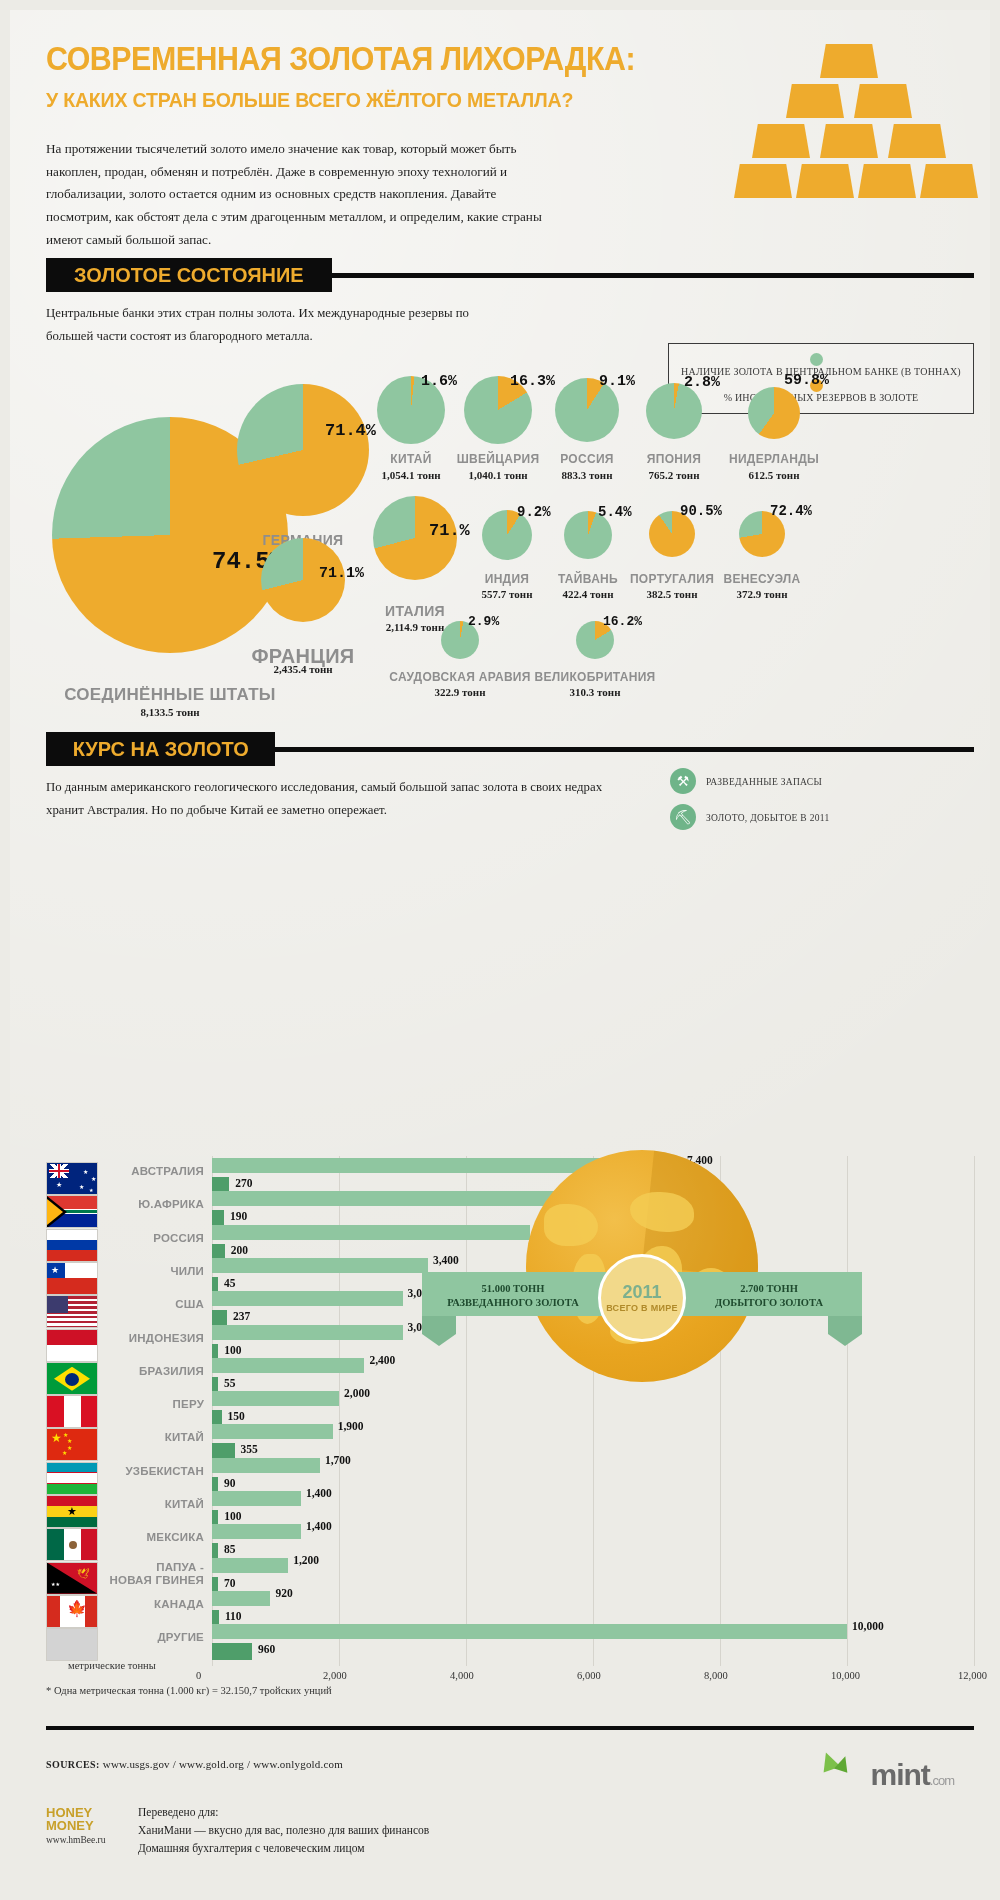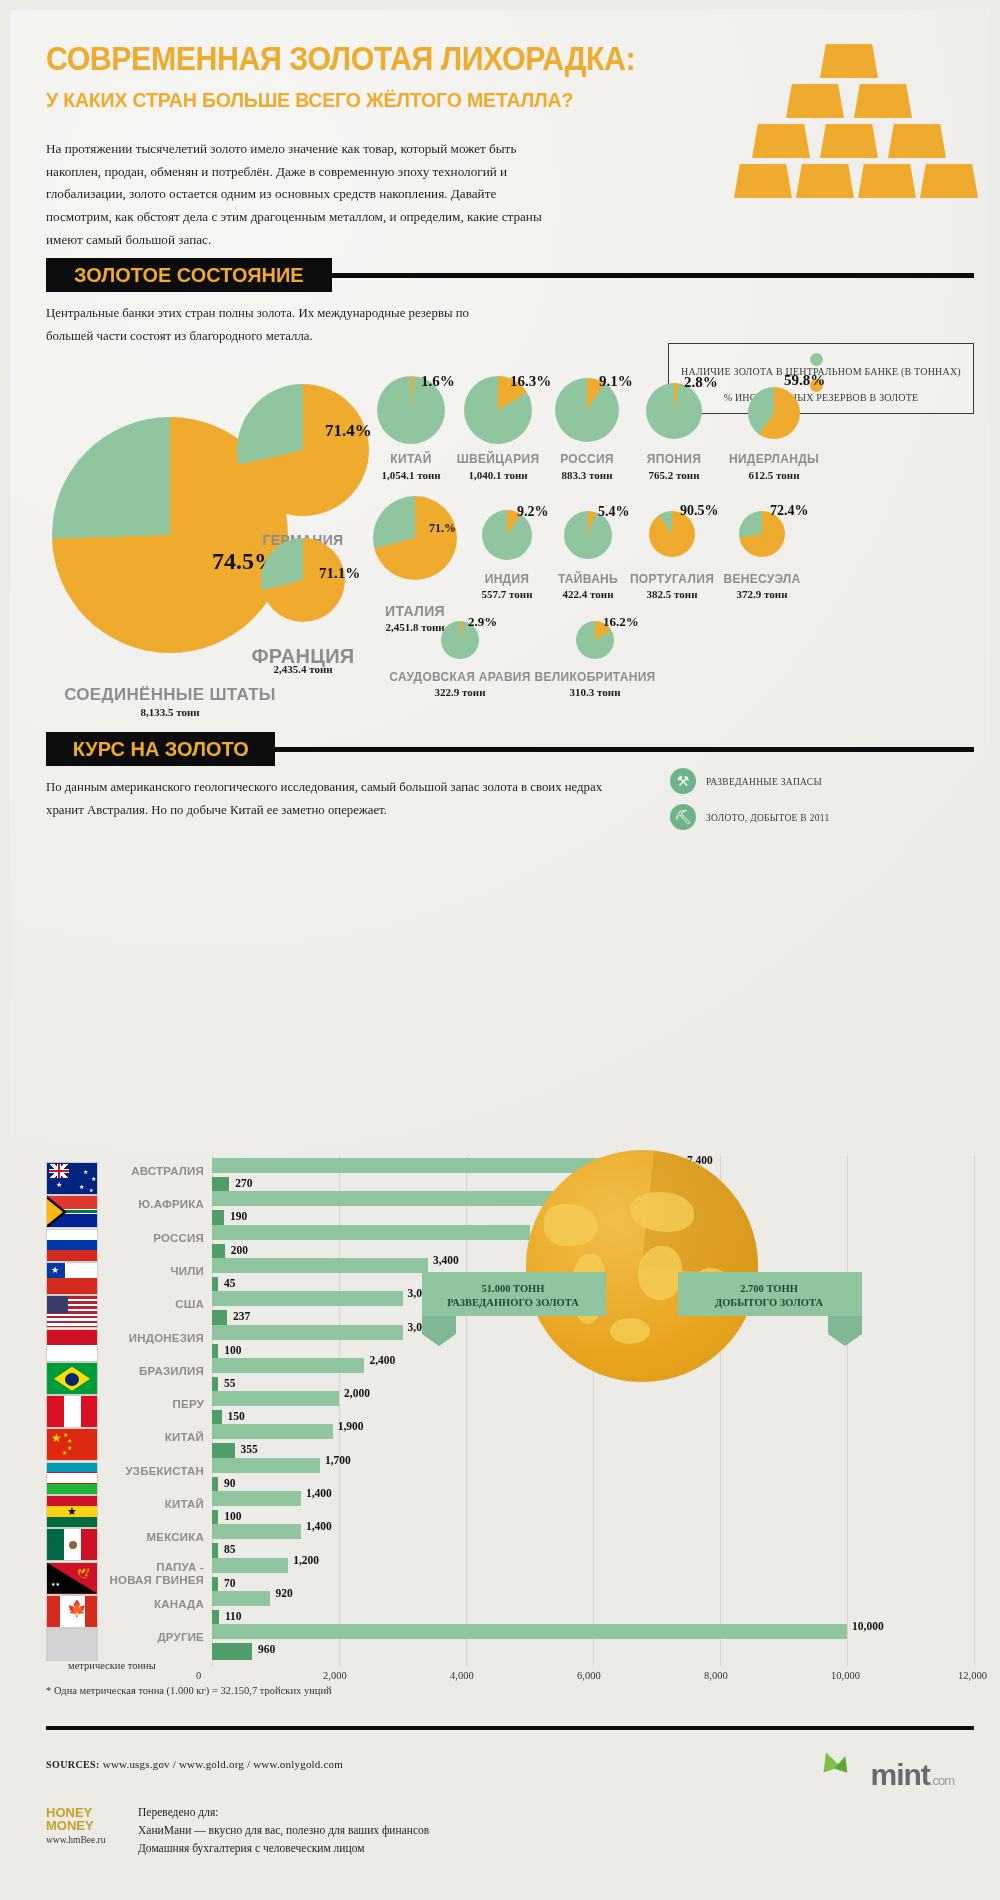--- a/index.html
+++ b/index.html
@@ -62,21 +62,21 @@
     padding:7px 12px 8px 12px;
   }
   .legend .row { display:flex; align-items:center; margin:2px 0;flex-direction:column; }
   .legend .dot { width:13px; height:13px; border-radius:50%; margin-right:9px; flex:none; }
   .legend .lbl { font-size:10px; letter-spacing:.2px; color:#3a3a3a; }
 
   
   .pie-wrap { position:absolute; }
   .pie { border-radius:50%; }
   .pct {
-    position:absolute; font-family:Liberation Serif, serif; font-weight:bold;
+    position:absolute; font-family:Liberation Mono, monospace; font-weight:bold;
     color:#111; white-space:nowrap;
   }
   .cname {
     position:absolute; font-family:"Liberation Sans", sans-serif; font-weight:bold;
     color:#8e8e8e; letter-spacing:.3px; white-space:nowrap; text-align:center;
   }
   .ctons {
     position:absolute; font-family:"Liberation Serif", serif; font-weight:bold;
     color:#1d1d1d; white-space:nowrap; text-align:center; font-size:11px;
   }
@@ -224,23 +224,23 @@
         <div class="ctons" style="left: 694px; top: 459px; width: 140px;">612.5  тонн</div>
         <div class="pie-wrap" style="left: 251px; top: 528px; width: 84px; height: 84px;">
           <div class="pie" style="width: 100%; height: 100%; background: conic-gradient(rgb(238, 171, 45) 0deg, rgb(238, 171, 45) 255.96deg, rgb(143, 198, 160) 255.96deg, rgb(143, 198, 160) 360deg);"></div>
         </div>
         <div class="pct" style="font-size: 15px; left: 309px; top: 554.7px;">71.1%</div>
         <div class="cname" style="font-size: 20px; left: 218px; top: 635px; width: 150px;">ФРАНЦИЯ</div>
         <div class="ctons" style="left: 218px; top: 653px; width: 150px;">2,435.4  тонн</div>
         <div class="pie-wrap" style="left: 363px; top: 486px; width: 84px; height: 84px;">
           <div class="pie" style="width: 100%; height: 100%; background: conic-gradient(rgb(238, 171, 45) 0deg, rgb(238, 171, 45) 255.6deg, rgb(143, 198, 160) 255.6deg, rgb(143, 198, 160) 360deg);"></div>
         </div>
-        <div class="pct" style="font-size: 12px; left: 419px; top: 510.7px;">71.%</div>
+        <div class="pct" style="font-size: 17px; left: 419px; top: 510.7px;">71.%</div>
         <div class="cname" style="font-size: 14px; left: 335px; top: 593px; width: 140px;">ИТАЛИЯ</div>
-        <div class="ctons" style="left: 335px; top: 611px; width: 140px;">2,451.8  тонн</div>
+        <div class="ctons" style="left: 335px; top: 611px; width: 140px;">2,114.9  тонн</div>
         <div class="pie-wrap" style="left: 472px; top: 500px; width: 50px; height: 50px;">
           <div class="pie" style="width: 100%; height: 100%; background: conic-gradient(rgb(238, 171, 45) 0deg, rgb(238, 171, 45) 33.12deg, rgb(143, 198, 160) 33.12deg, rgb(143, 198, 160) 360deg);"></div>
         </div>
         <div class="pct" style="font-size: 14px; left: 507px; top: 494.32px;">9.2%</div>
         <div class="cname" style="font-size: 12px; left: 447px; top: 562px; width: 100px;">ИНДИЯ</div>
         <div class="ctons" style="left: 447px; top: 578px; width: 100px;">557.7  тонн</div>
         <div class="pie-wrap" style="left: 554px; top: 501px; width: 48px; height: 48px;">
           <div class="pie" style="width: 100%; height: 100%; background: conic-gradient(rgb(238, 171, 45) 0deg, rgb(238, 171, 45) 19.44deg, rgb(143, 198, 160) 19.44deg, rgb(143, 198, 160) 360deg);"></div>
         </div>
         <div class="pct" style="font-size: 14px; left: 588px; top: 494.32px;">5.4%</div>
@@ -554,20 +554,24 @@
     <div>РАЗВЕДАННОГО ЗОЛОТА</div>
   </div>
 
   <div class="ribbon" style="left:668px; top:1262px; width:184px; height:44px;"></div>
   <div class="ribbon" style="left:818px; top:1306px; width:34px; height:30px; clip-path:polygon(0 0,100% 0,100% 60%,50% 100%,0 60%); background:#7fb892;"></div>
   <div class="ribbon-txt" style="left:670px; top:1272px; width:178px;">
     <div>2.700 ТОНН</div>
     <div>ДОБЫТОГО ЗОЛОТА</div>
   </div>
 
+  <div class="center-circ" style="left:588px; top:1244px; width:88px; height:88px;">
+    <div class="y">2011</div>
+    <div class="w">ВСЕГО В МИРЕ</div>
+  </div>
 
   <div class="footrule" style="top:1716px;"></div>
   <div class="sources" style="top:1748px;">
     <b>SOURCES:</b>
     <span>www.usgs.gov  /  www.gold.org  /  www.onlygold.com</span>
   </div>
 
   <div class="hm" style="top:1796px;">
     <div class="hmlogo">HONEY</div>
     <div class="hmlogo">MONEY</div>

